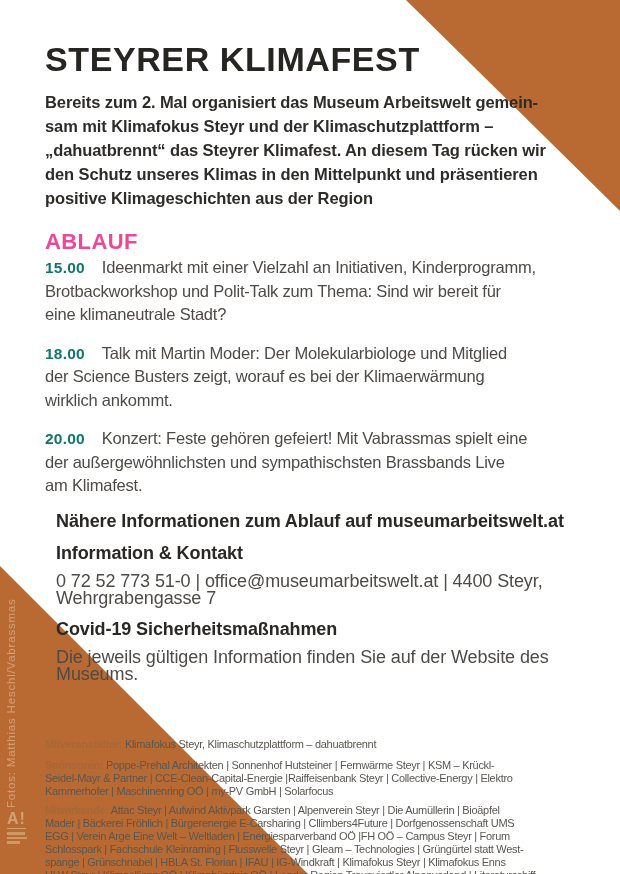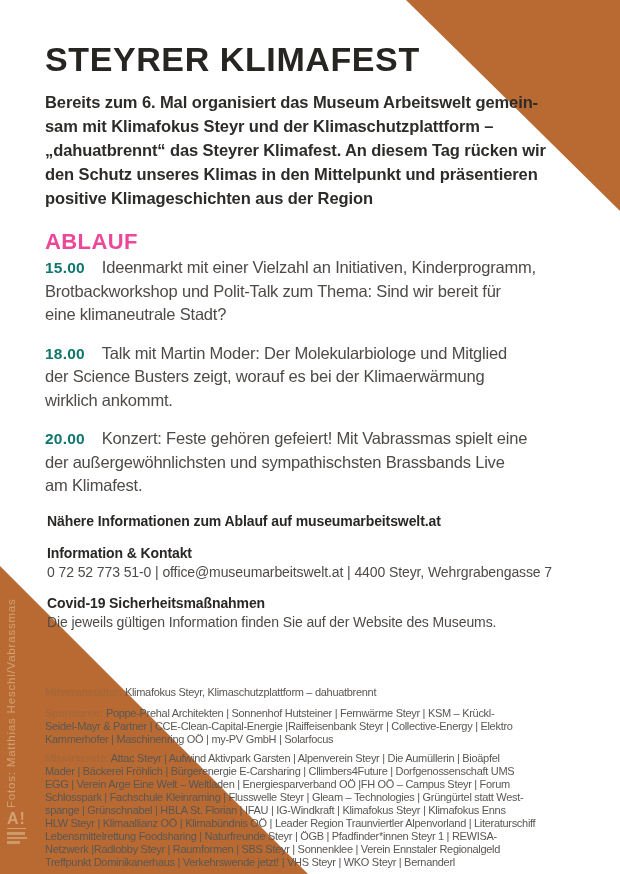--- a/index.html
+++ b/index.html
@@ -17,21 +17,21 @@
   h1{margin:44px 0 0;font-size:34px;line-height:30px;letter-spacing:.6px;
      color:#272522;font-weight:bold;}
   .intro{margin:16px 0 0;font-weight:bold;font-size:16.5px;line-height:24px;
      color:#2e2c29;letter-spacing:-.1px;}
   h2{margin:20px 0 0;font-size:22px;line-height:24px;color:#ec4899;
      font-weight:bold;letter-spacing:.4px;}
   .sched{margin:2px 0 15px;font-size:16.5px;line-height:23.5px;color:#4e4b47;
      letter-spacing:-.2px;}
   .sched .time{font-size:15.5px;font-weight:bold;color:#0f766e;margin-right:17px;
      letter-spacing:.2px;}
-  .small{margin:2px;font-size:14px;line-height:17px;color:#4e4b47;letter-spacing:-.1px;}
+  .small{margin:11px;font-size:18px;line-height:17px;color:#4e4b47;letter-spacing:-.1px;}
   .small.bold{font-weight:bold;color:#2a2825;}
   .more-info{margin-top:13px;}
   .contact-h{margin-top:15px;}
   .covid-h{margin-top:14px;}
   
   .credits{margin-top:55px;}
   .credit{margin:0 0 8px;font-size:11px;line-height:13px;color:#5a5752;
      letter-spacing:-.3px;}
   .credit.sponsoren{margin-bottom:6px;}
   .credit:last-child{margin-bottom:0;}
@@ -71,21 +71,21 @@
       <i></i>
         <i></i>
         <i></i>
     </div>
   </div>
 
   <main class="content">
 
     <h1>STEYRER KLIMAFEST</h1>
 
-    <p class="intro pre">Bereits zum 6. Mal organisiert das Museum Arbeitswelt gemein-
+    <p class="intro pre">Bereits zum 2. Mal organisiert das Museum Arbeitswelt gemein-
 sam mit Klimafokus Steyr und der Klimaschutzplattform –
 „dahuatbrennt“ das Steyrer Klimafest. An diesem Tag rücken wir
 den Schutz unseres Klimas in den Mittelpunkt und präsentieren
 positive Klimageschichten aus der Region</p>
 
     <h2>ABLAUF</h2>
 
     <p class="sched pre"><b class="time">15.00</b><span>Ideenmarkt mit einer Vielzahl an Initiativen, Kinderprogramm,
 Brotbackworkshop und Polit-Talk zum Thema: Sind wir bereit für
 eine klimaneutrale Stadt?</span></p>

